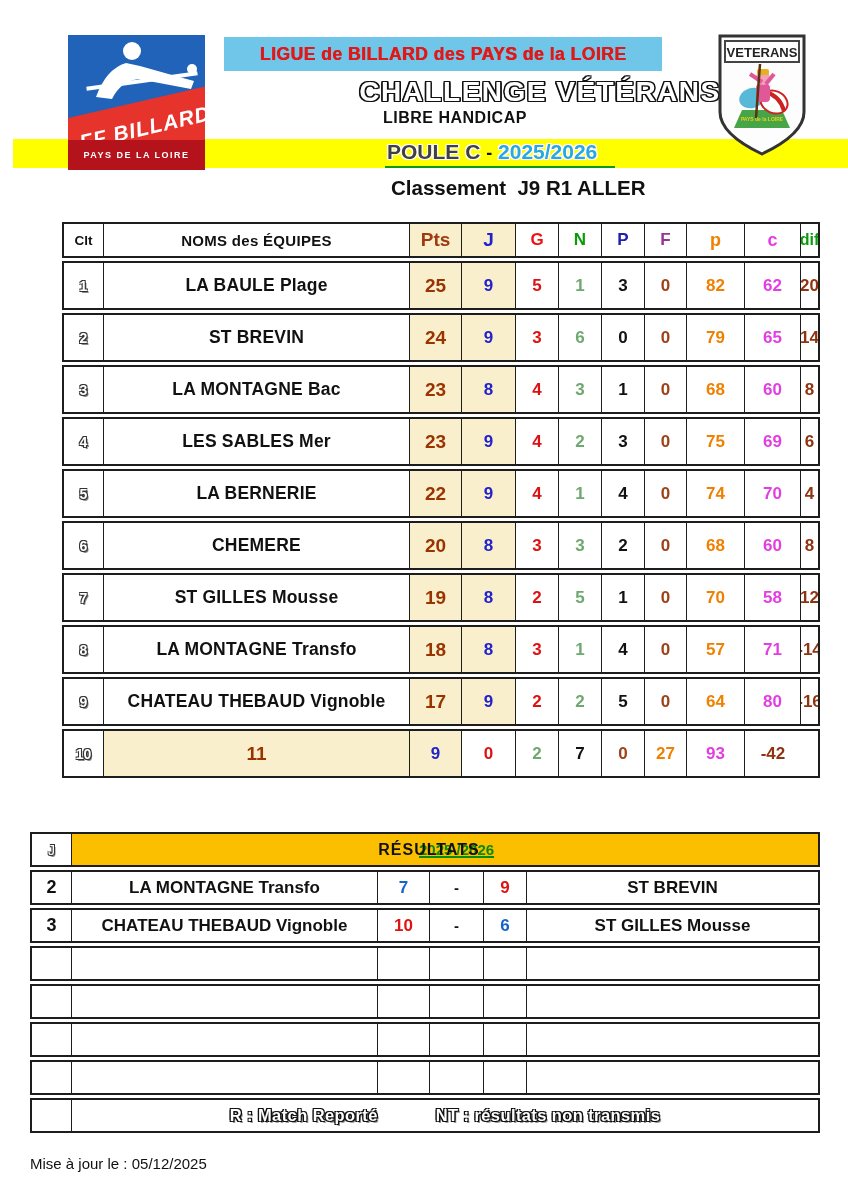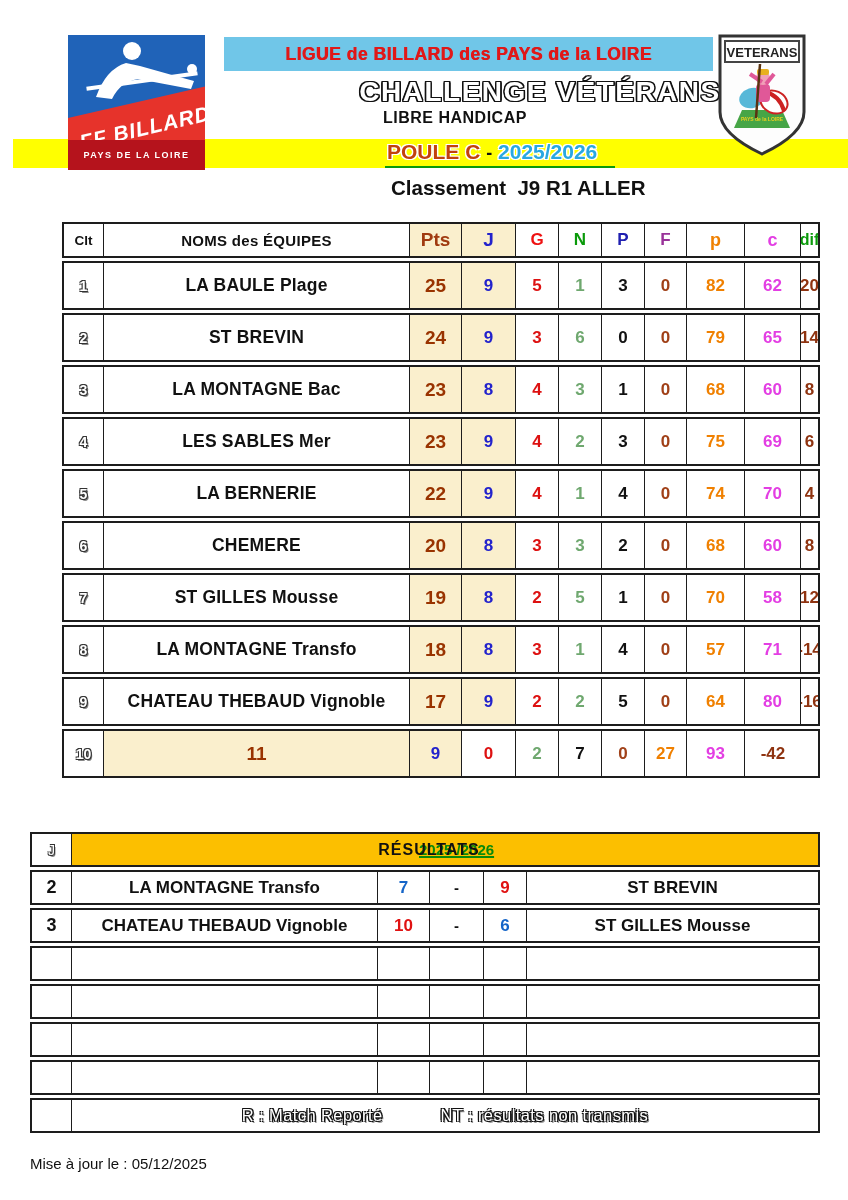--- a/index.html
+++ b/index.html
@@ -4,21 +4,21 @@
 <style>
   * { margin:0; padding:0; box-sizing:border-box; }
   html,body { background:#ffffff; }
   body {
     width:848px; height:1200px; position:relative; overflow:hidden;
     font-family:"Liberation Sans", sans-serif; color:#111;
   }
 
   
   .ligue-banner{
-    position:absolute; left:224px; top:37px; width:489px; height:34px;
+    position:absolute; left:224px; top:37px; width:438px; height:34px;
     background:#70c6e8; display:flex; align-items:center; justify-content:center;
   }
   .ligue-banner .txt{
     color:#e01818; font-weight:bold; font-size:17.5px; letter-spacing:.5px;
     text-shadow:.6px 0 0 #e01818;
   }
 
   .ff-logo{
     position:absolute; left:68px; top:35px; width:137px; height:135px;
     background:#2063b8; overflow:hidden; z-index:5;
@@ -50,21 +50,21 @@
   }
 
   .yellow-stripe{
     position:absolute; left:13px; top:139px; width:835px; height:29px; background:#ffff00;
   }
   .poule-line{
     position:absolute; left:385px; top:140px; font-size:21px; font-weight:bold;
     white-space:nowrap; border-bottom:2.5px solid #0a9a0a; padding:0 18px 2px 2px; z-index:6;
   }
   .poule-red{
-    color:#c2410c;
+    color:#404040;
     text-shadow:-1.2px -1.2px 0 #fff,1.2px -1.2px 0 #fff,-1.2px 1.2px 0 #fff,1.2px 1.2px 0 #fff;
     margin-top:20px;
   }
   .poule-sep{ color:#111; font-size:18px; }
   .season-cyan{
     color:#29a8e0;
     text-shadow:-1.2px -1.2px 0 #fff,1.2px -1.2px 0 #fff,-1.2px 1.2px 0 #fff,1.2px 1.2px 0 #fff;
   }
 
   .classement-title{
@@ -154,21 +154,21 @@
 
   .r-footer{
     display:grid; grid-template-columns:40px 1fr;
     border:2px solid #1d1d1d; height:35px; background:#fff;
   }
   .r-footer .jcell{ border-right:1.6px solid #1d1d1d; }
   .r-footer .legend{
     display:flex; align-items:center; justify-content:center; gap:58px;
   }
   .legend-text{
-    font-weight:normal; font-size:16.5px; color:#fff; letter-spacing:.4px;
+    font-weight:bold; font-size:16.5px; color:#fff; letter-spacing:.4px;
     text-shadow:-1.2px -1.2px 0 #111,1.2px -1.2px 0 #111,-1.2px 1.2px 0 #111,
                  1.2px 1.2px 0 #111,2px 2px 0 #999;
   }
 
   .updated{ position:absolute; left:30px; top:1155px; font-size:15px; color:#111; }
 </style>
 </head>
 <body>
 
 <div class="ligue-banner">

